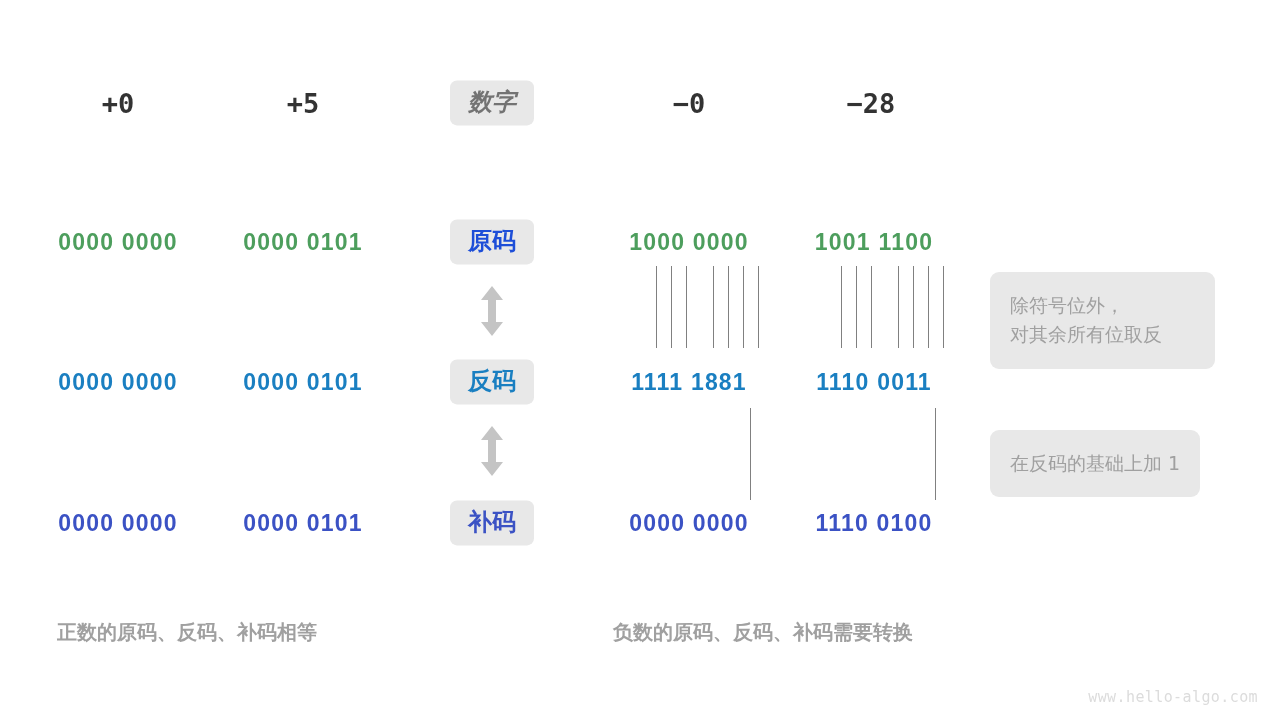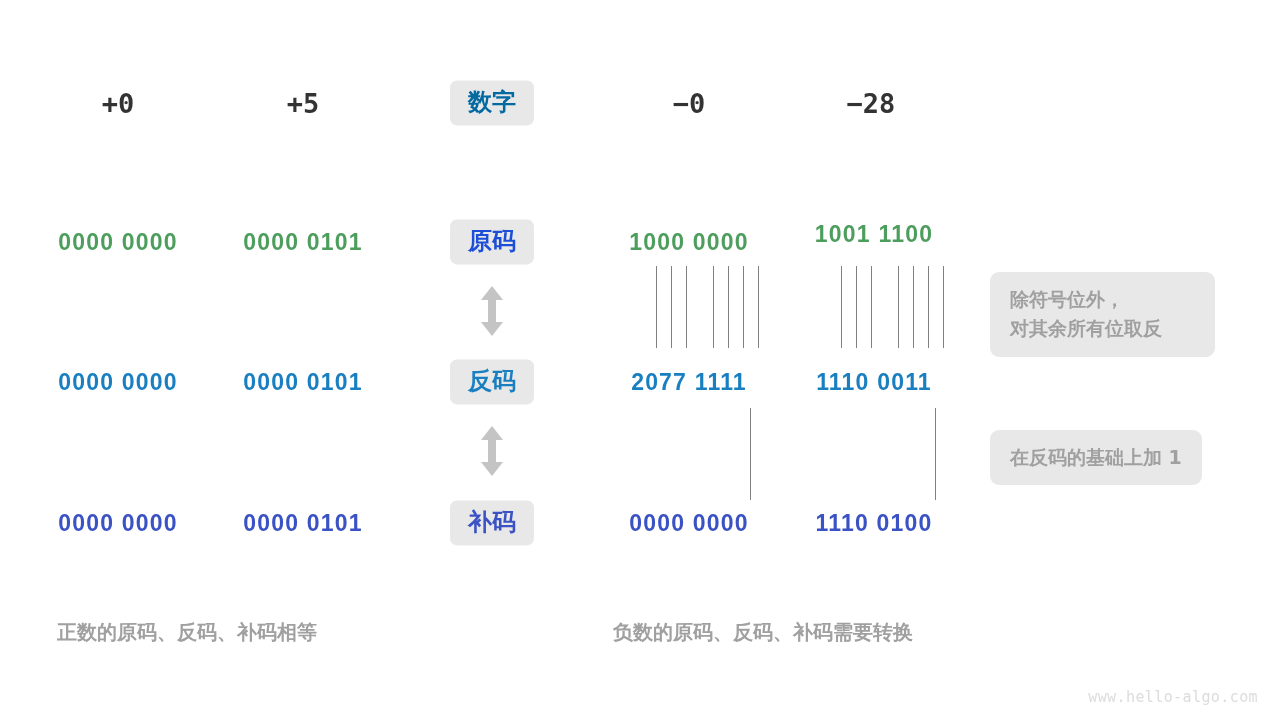--- a/index.html
+++ b/index.html
@@ -52,35 +52,35 @@
   
   .badge {
     background: #e8e8e8;
     border-radius: 7px;
     padding: 10px 18px;
     font-size: 24px;
     font-weight: bold;
     line-height: 1.05;
     display: inline-block;
   }
-  .badge.c-dark   { color: #0369a1; }
+  .badge.c-dark   { color: #737373; font-style: italic; }
   .badge.c-green  { color: #1d4ed8; }
   .badge.c-blue   { color: #1a7fc1; }
   .badge.c-indigo { color: #3b52c4; }
 
   
   .callout {
     position: absolute;
     background: #e8e8e8;
     border-radius: 9px;
     color: #a0a0a0;
     font-size: 19px;
-    font-weight: bold;
+    font-weight: normal;
     line-height: 1.55;
-    padding: 13px 20px;
+    padding: 19px 20px;
     white-space: pre-line;
     text-align: left;
   }
 
   
   .caption {
     position: absolute;
     color: #a0a0a0;
     font-size: 20px;
     font-weight: bold;
@@ -131,31 +131,31 @@
   <div class="cell bits c-green" style="left:118px; top:242px;">0000 0000</div>
 
   <div class="cell bits c-green" style="left:303px; top:242px;">0000 0101</div>
 
   <div class="cell" style="left:492px; top:242px;">
     <span class="badge c-green">原码</span>
   </div>
 
   <div class="cell bits c-green" style="left:689px; top:242px;text-align:right;">1000 0000</div>
 
-  <div class="cell bits c-green" style="left:874px; top:234px;">1001 1100</div>
+  <div class="cell bits c-green" style="left:874px; top:242px;">1001 1100</div>
 
   <div class="cell bits c-blue" style="left:118px; top:382px;">0000 0000</div>
 
   <div class="cell bits c-blue" style="left:303px; top:382px;">0000 0101</div>
 
   <div class="cell" style="left:492px; top:382px;">
     <span class="badge c-blue">反码</span>
   </div>
 
-  <div class="cell bits c-blue" style="left:689px; top:382px;">2077 1111</div>
+  <div class="cell bits c-blue" style="left:689px; top:382px;">1111 1881</div>
 
   <div class="cell bits c-blue" style="left:874px; top:382px;">1110 0011</div>
 
   <div class="cell bits c-indigo" style="left:118px; top:523px;">0000 0000</div>
 
   <div class="cell bits c-indigo" style="left:303px; top:523px;">0000 0101</div>
 
   <div class="cell" style="left:492px; top:523px;">
     <span class="badge c-indigo">补码</span>
   </div>

